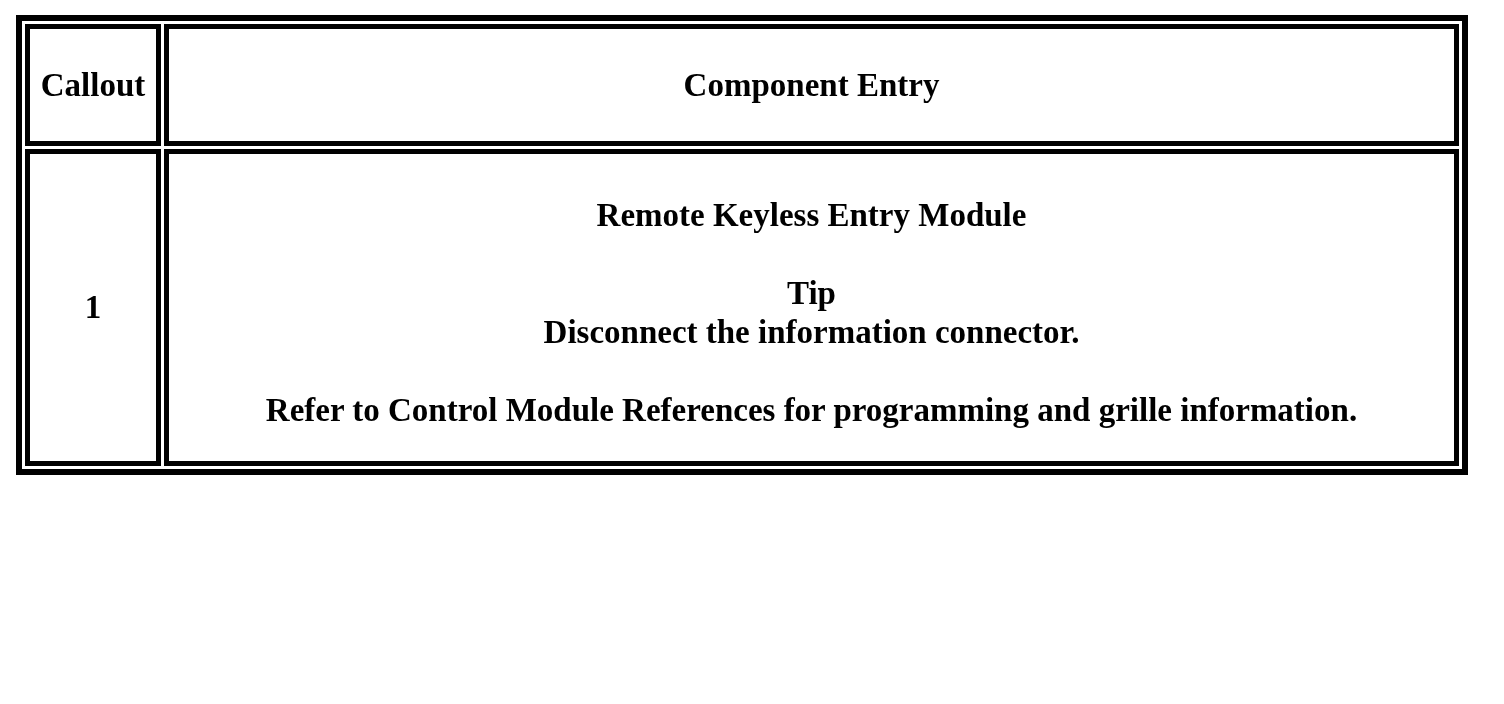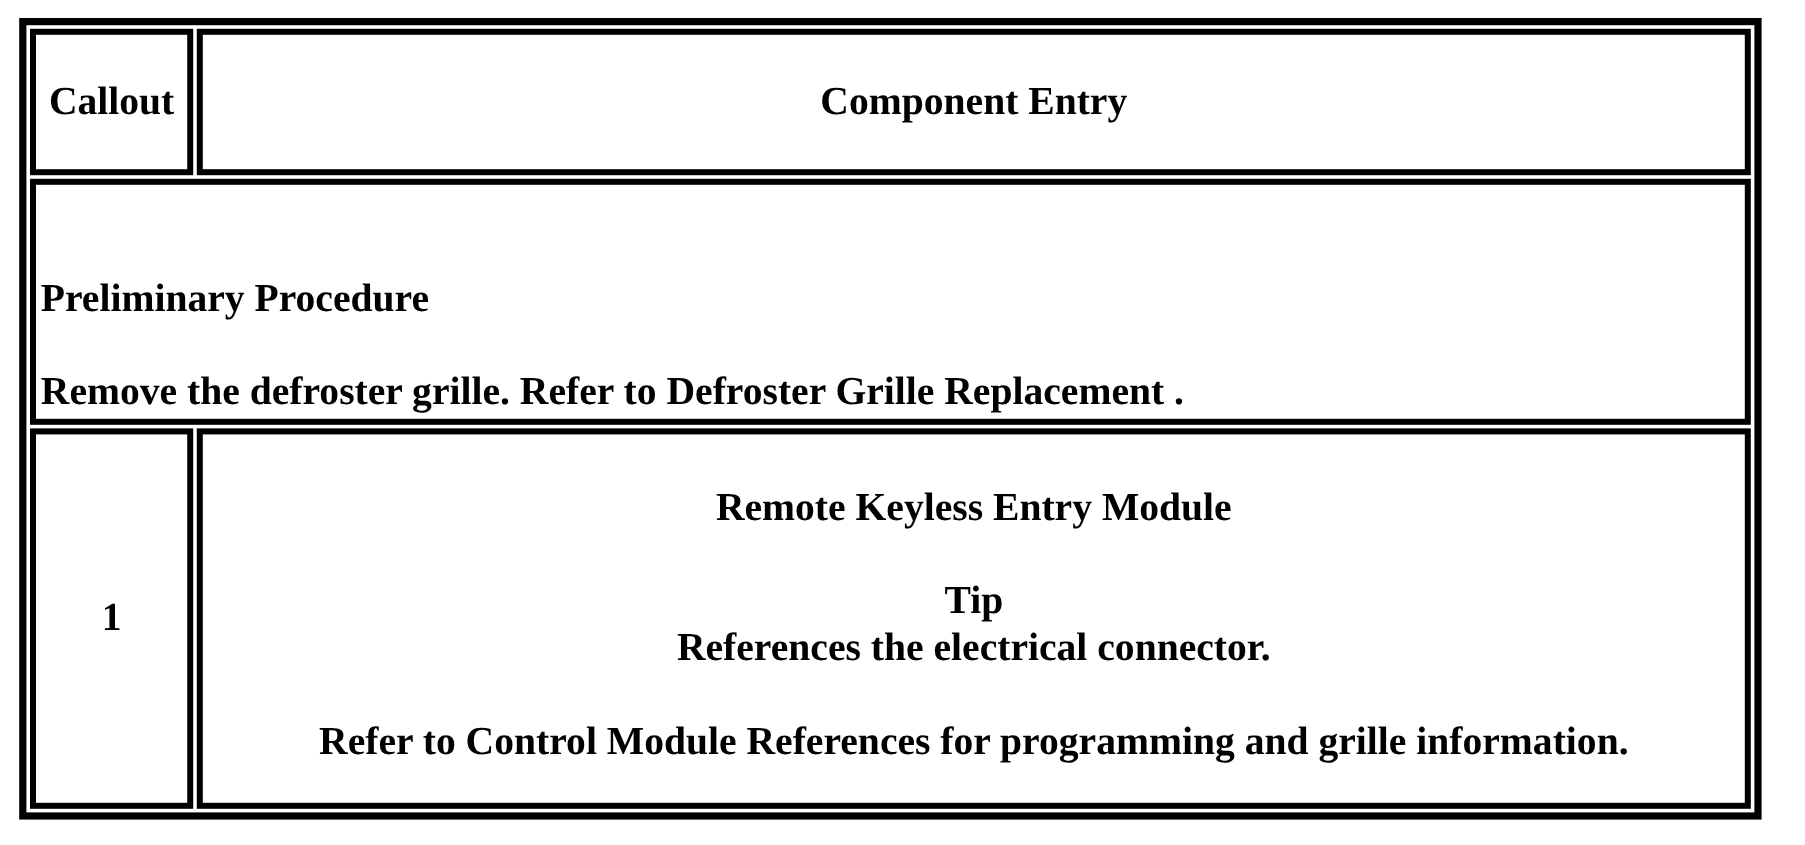--- a/index.html
+++ b/index.html
@@ -83,36 +83,29 @@
     <tbody>
       <tr class="header-row">
         <td>
           <span class="text-line">Callout</span>
         </td>
         <td>
           <span class="text-line">Component Entry</span>
         </td>
       </tr>
 
-      <tr class="preliminary-row">
-        <td colspan="2">
-          <div class="text-line">Preliminary Procedure</div>
-          <div class="blank-line"></div>
-          <div class="text-line">Remove the defroster grille. Refer to Defroster Grille Replacement .</div>
-        </td>
-      </tr>
 
       <tr class="item-row">
         <td class="callout-cell">
           <span class="text-line">1</span>
         </td>
         <td class="component-cell">
           <div class="text-line">Remote Keyless Entry Module</div>
           <div class="blank-line"></div>
           <div class="text-line">Tip</div>
-          <div class="text-line">References the electrical connector.</div>
+          <div class="text-line">Disconnect the information connector.</div>
           <div class="blank-line"></div>
           <div class="text-line">Refer to Control Module References for programming and grille information.</div>
         </td>
       </tr>
     </tbody>
   </table>
 </div>
 
 </body></html>

